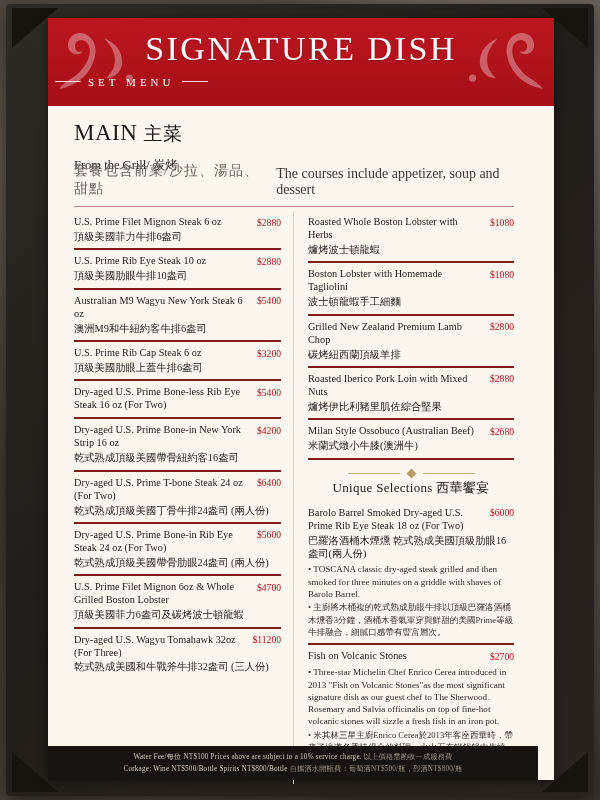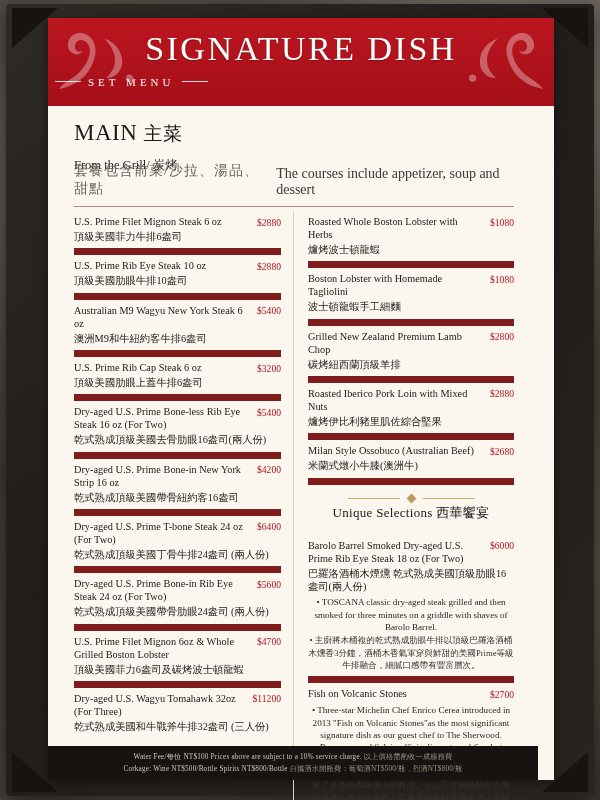--- a/index.html
+++ b/index.html
@@ -74,36 +74,36 @@
   }
   .note-cn{font-size:14px;color:#6a645d;letter-spacing:1px;}
   .note-en{font-size:14px;color:#3a3734;}
   .rule{height:1px;background:#8d2a23;opacity:.55;margin:8px 0 4px 0;}
 
   .cols{display:flex;gap:0;margin-top:4px;}
   .col{width:50%;box-sizing:border-box;}
   .col.left{padding-right:12px;border-right:1px solid #d9d2c6;}
   .col.right{padding-left:14px;}
 
-  .item{padding:5px 0 5px 0;border-bottom:7px solid #7f1d1d;}
+  .item{padding:5px 0 5px 0;border-bottom:2px solid #7f1d1d;}
   .item:last-child{border-bottom:none;}
   .item .en{
     font-size:10.3px;color:#1c1a18;line-height:1.26;
     display:flex;justify-content:space-between;gap:6px;align-items:flex-start;
   }
   .item .en .nm{flex:1;}
   .price{color:#b3131c;font-size:9.6px;white-space:nowrap;padding-top:.5px;}
   .item .cn{font-size:10.3px;color:#1c1a18;line-height:1.3;margin-top:1px;}
 
   .uniq-wrap{margin-top:10px;}
   .uniq-orn{display:flex;align-items:center;justify-content:center;gap:8px;margin:6px 0 2px;}
   .uniq-orn .ln{height:1px;width:52px;background:#b08a4a;opacity:.7;}
   .uniq-orn .dia{width:7px;height:7px;background:#b08a4a;transform:rotate(45deg);opacity:.85;}
-  .uniq-title{text-align:center;font-size:13px;color:#1c1a18;letter-spacing:.3px;margin-bottom:13px;}
-  .bullet{font-size:9.1px;color:#2a2724;line-height:1.35;margin-top:3px;text-align:center;}
+  .uniq-title{text-align:center;font-size:13px;color:#1c1a18;letter-spacing:.3px;margin-bottom:5px;}
+  .bullet{font-size:9.1px;color:#2a2724;line-height:1.35;margin-top:3px;}
   .bullet.cn{font-size:8.6px;color:#35312d;line-height:1.45;}
 
   .footer{
     position:absolute;left:0;right:16px;bottom:0;height:34px;background:#171310;
     color:#cfc6b6;display:flex;flex-direction:column;align-items:center;justify-content:center;gap:2px;
   }
   .footer .line{font-size:7.2px;letter-spacing:.2px;white-space:nowrap;}
   .footer .line .cn{color:#9a9083;}
 </style>
 </head>
@@ -182,21 +182,20 @@
                 <span class="nm">U.S. Prime Rib Cap Steak 6 oz</span>
                 <span class="price">$3200</span>
               </div>
             <div class="cn">頂級美國肋眼上蓋牛排6盎司</div>
           </div>
           <div class="item">
             <div class="en">
                 <span class="nm">Dry-aged U.S. Prime Bone-less Rib Eye Steak 16 oz (For Two)</span>
                 <span class="price">$5400</span>
               </div>
-            <div class="cn">乾式熟成頂級美國去骨肋眼16盎司(兩人份)</div>
           </div>
           <div class="item">
             <div class="en">
                 <span class="nm">Dry-aged U.S. Prime Bone-in New York Strip 16 oz</span>
                 <span class="price">$4200</span>
               </div>
             <div class="cn">乾式熟成頂級美國帶骨紐約客16盎司</div>
           </div>
           <div class="item">
             <div class="en">

